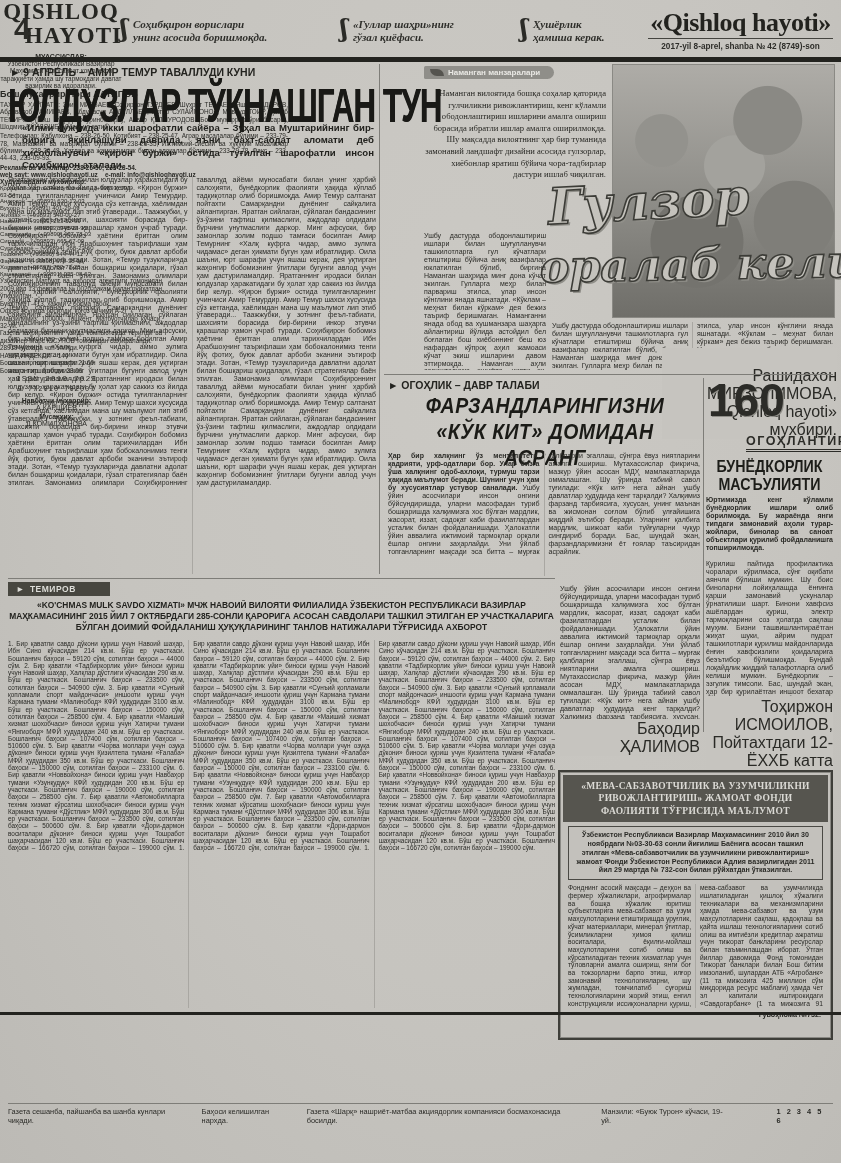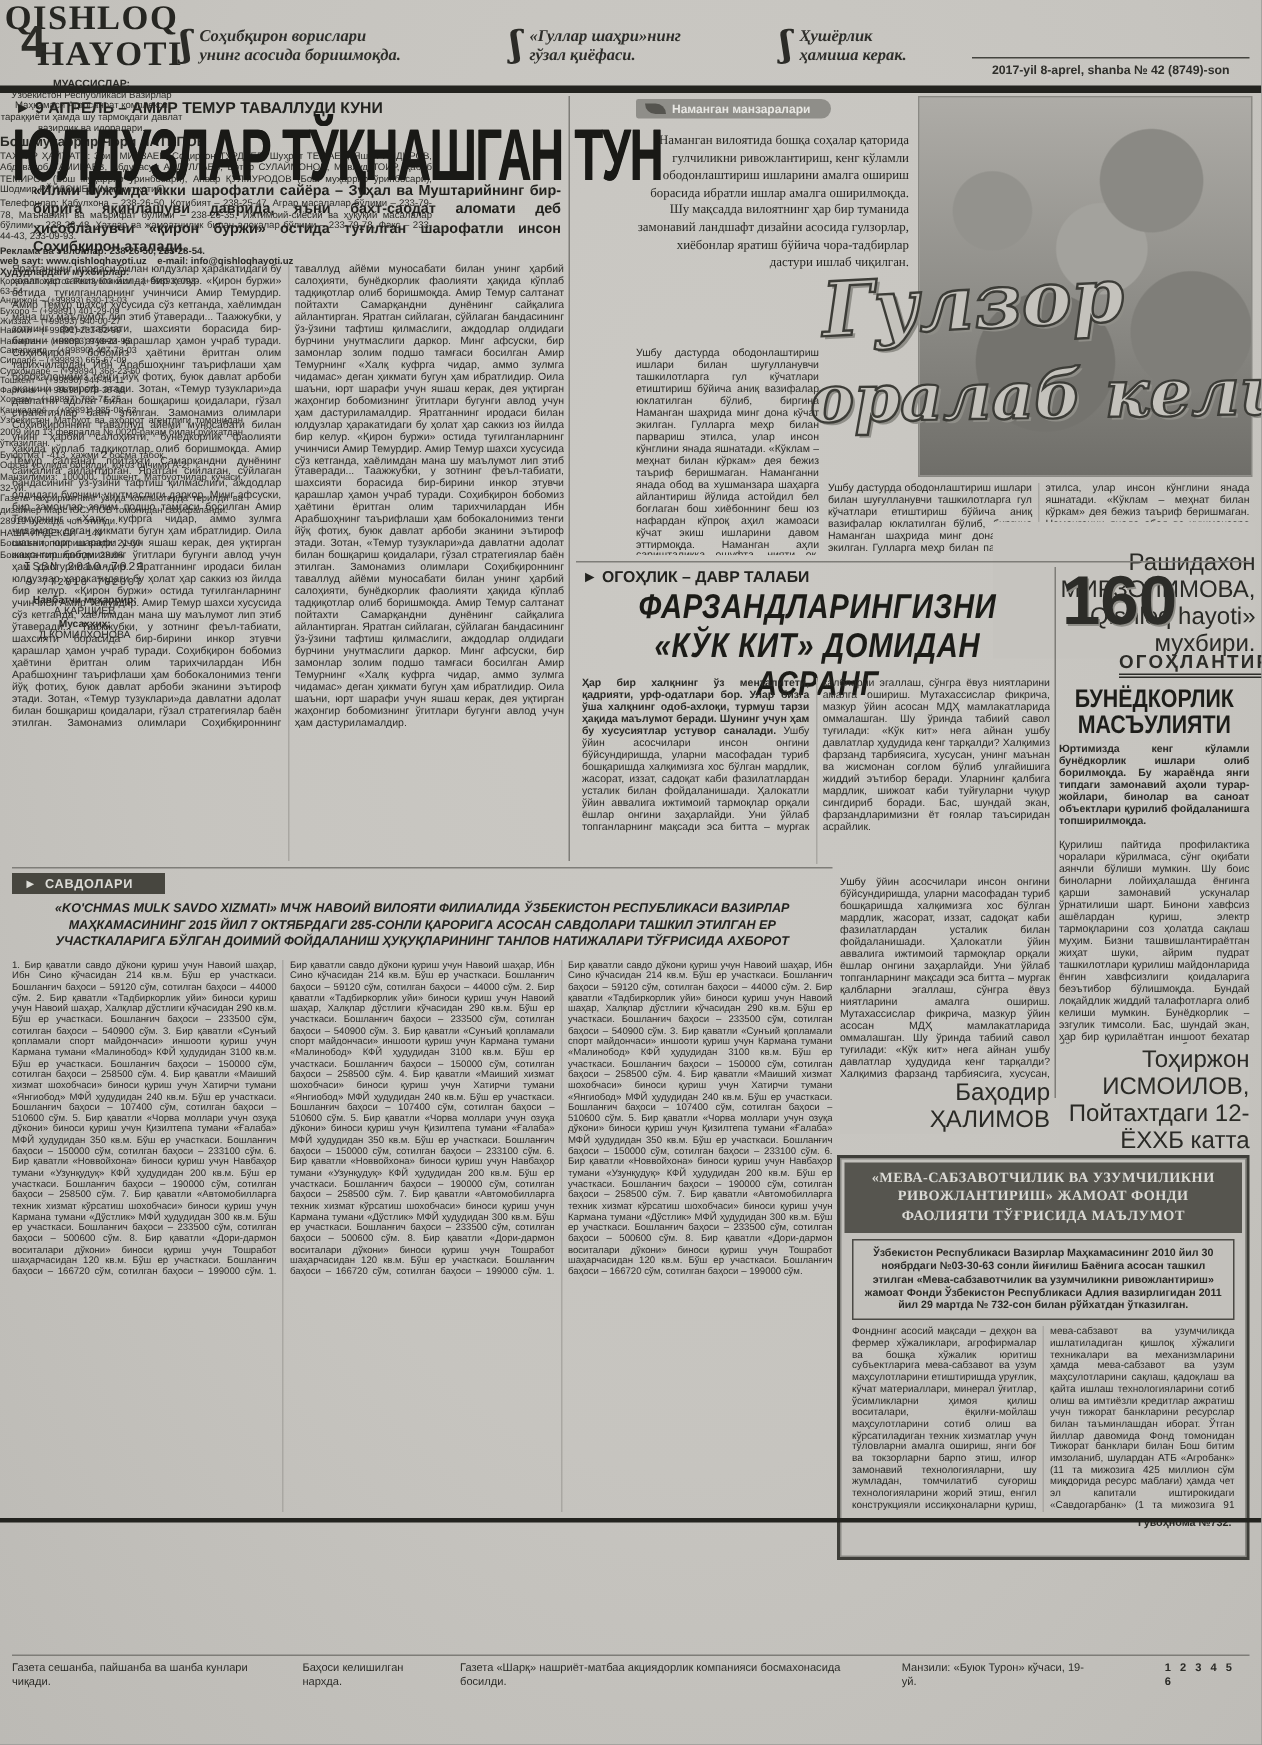--- a/index.html
+++ b/index.html
@@ -70,20 +70,21 @@
     <span class="mark">ʃ</span>
     <span class="txt pre">«Гуллар шаҳри»нинг
 гўзал қиёфаси.</span>
   </div>
   <div class="abs slogan" style="left:520px;top:18px;width:130px;">
     <span class="mark">ʃ</span>
     <span class="txt pre">Ҳушёрлик
 ҳамиша керак.</span>
   </div>
 
+  <div class="abs masthead" style="left:648px;top:8px;width:185px;text-align:center;">«Qishloq hayoti»</div>
   <div class="abs" style="left:648px;top:38px;width:185px;height:1px;background:#44443f;"></div>
   <div class="abs b" style="left:648px;top:42px;width:185px;font-size:8.2px;text-align:center;color:#2e2e2a;">2017-yil 8-aprel, shanba № 42 (8749)-son</div>
 
   <div class="abs blackrule" style="left:0;top:57px;width:841px;height:5px;"></div>
 
   <div class="abs kick" style="left:10px;top:66px;width:370px;">
     <span>►</span>
     <span>9 АПРЕЛЬ – АМИР ТЕМУР ТАВАЛЛУДИ КУНИ</span>
   </div>
   <div class="abs bighead" style="left:8px;top:78px;">ЮЛДУЗЛАР ТЎҚНАШГАН ТУН</div>
@@ -138,23 +139,23 @@
   <div class="abs just b t7" style="left:706px;top:496px;width:127px;height:62px;">Юртимизда кенг кўламли бунёдкорлик ишлари олиб борилмоқда. Бу жараёнда янги типдаги замонавий аҳоли турар-жойлари, бинолар ва саноат объектлари қурилиб фойдаланишга топширилмоқда.</div>
   <div class="abs just t7" style="left:706px;top:560px;width:127px;height:136px;">Қурилиш пайтида профилактика чоралари кўрилмаса, сўнг оқибати аянчли бўлиши мумкин. Шу боис биноларни лойиҳалашда ёнғинга қарши замонавий ускуналар ўрнатилиши шарт. Бинони хавфсиз ашёлардан қуриш, электр тармоқларини соз ҳолатда сақлаш муҳим. Бизни ташвишлантираётган жиҳат шуки, айрим пудрат ташкилотлари қурилиш майдонларида ёнғин хавфсизлиги қоидаларига беэътибор бўлишмоқда. Бундай лоқайдлик жиддий талафотларга олиб келиши мумкин. Бунёдкорлик – эзгулик тимсоли. Бас, шундай экан, ҳар бир қурилаётган иншоот бехатар бўлишини таъминлаш барчамизнинг бурчимиздир. Қурилиш пайтида профилактика чоралари кўрилмаса, сўнг оқибати аянчли бўлиши мумкин. Шу боис биноларни лойиҳалашда ёнғинга қарши замонавий ускуналар ўрнатилиши шарт. Бинони хавфсиз ашёлардан қуриш, электр тармоқларини соз ҳолатда сақлаш муҳим. Бизни ташвишлантираётган жиҳат шуки, айрим пудрат ташкилотлари қурилиш майдонларида ёнғин хавфсизлиги қоидаларига беэътибор бўлишмоқда. Бундай лоқайдлик жиддий талафотларга олиб келиши мумкин. Бунёдкорлик – эзгулик тимсоли. Бас, шундай экан, ҳар бир қурилаётган иншоот бехатар бўлишини таъминлаш барчамизнинг бурчимиздир.</div>
   <div class="abs r" style="left:706px;top:698px;width:127px;background:#c6c4bf;">
     <div class="sig">Тоҳиржон ИСМОИЛОВ,</div>
     <div class="sigi">Пойтахтдаги 12-ЁХХБ катта инспектори, сержант.</div>
   </div>
 
   <div class="abs rule" style="left:8px;top:578px;width:547px;height:1px;"></div>
   <div class="abs blacktag" style="left:8px;top:582px;width:86px;">
     <span>►</span>
-    <span>САВДОЛАРИ</span>
-  </div>
-  <div class="abs c noticehead" style="left:8px;top:600px;width:547px;height:36px;overflow:hidden;font-style:italic;">«KO'CHMAS MULK SAVDO XIZMATI» МЧЖ НАВОИЙ ВИЛОЯТИ ФИЛИАЛИДА ЎЗБЕКИСТОН РЕСПУБЛИКАСИ ВАЗИРЛАР МАҲКАМАСИНИНГ 2015 ЙИЛ 7 ОКТЯБРДАГИ 285-СОНЛИ ҚАРОРИГА АСОСАН САВДОЛАРИ ТАШКИЛ ЭТИЛГАН ЕР УЧАСТКАЛАРИГА БЎЛГАН ДОИМИЙ ФОЙДАЛАНИШ ҲУҚУҚЛАРИНИНГ ТАНЛОВ НАТИЖАЛАРИ ТЎҒРИСИДА АХБОРОТ</div>
+    <span>ТЕМИРОВ</span>
+  </div>
+  <div class="abs c noticehead" style="left:8px;top:600px;width:547px;height:36px;overflow:hidden;">«KO'CHMAS MULK SAVDO XIZMATI» МЧЖ НАВОИЙ ВИЛОЯТИ ФИЛИАЛИДА ЎЗБЕКИСТОН РЕСПУБЛИКАСИ ВАЗИРЛАР МАҲКАМАСИНИНГ 2015 ЙИЛ 7 ОКТЯБРДАГИ 285-СОНЛИ ҚАРОРИГА АСОСАН САВДОЛАРИ ТАШКИЛ ЭТИЛГАН ЕР УЧАСТКАЛАРИГА БЎЛГАН ДОИМИЙ ФОЙДАЛАНИШ ҲУҚУҚЛАРИНИНГ ТАНЛОВ НАТИЖАЛАРИ ТЎҒРИСИДА АХБОРОТ</div>
   <div class="abs just cols3 t6" style="left:8px;top:640px;width:547px;height:368px;">1. Бир қаватли савдо дўкони қуриш учун Навоий шаҳар, Ибн Сино кўчасидан 214 кв.м. Бўш ер участкаси. Бошланғич баҳоси – 59120 сўм, сотилган баҳоси – 44000 сўм. 2. Бир қаватли «Тадбиркорлик уйи» биноси қуриш учун Навоий шаҳар, Халқлар дўстлиги кўчасидан 290 кв.м. Бўш ер участкаси. Бошланғич баҳоси – 233500 сўм, сотилган баҳоси – 540900 сўм. 3. Бир қаватли «Сунъий қопламали спорт майдончаси» иншооти қуриш учун Кармана тумани «Малинобод» КФЙ ҳудудидан 3100 кв.м. Бўш ер участкаси. Бошланғич баҳоси – 150000 сўм, сотилган баҳоси – 258500 сўм. 4. Бир қаватли «Маиший хизмат шохобчаси» биноси қуриш учун Хатирчи тумани «Янгиобод» МФЙ ҳудудидан 240 кв.м. Бўш ер участкаси. Бошланғич баҳоси – 107400 сўм, сотилган баҳоси – 510600 сўм. 5. Бир қаватли «Чорва моллари учун озуқа дўкони» биноси қуриш учун Қизилтепа тумани «Ғалаба» МФЙ ҳудудидан 350 кв.м. Бўш ер участкаси. Бошланғич баҳоси – 150000 сўм, сотилган баҳоси – 233100 сўм. 6. Бир қаватли «Новвойхона» биноси қуриш учун Навбаҳор тумани «Узунқудуқ» КФЙ ҳудудидан 200 кв.м. Бўш ер участкаси. Бошланғич баҳоси – 190000 сўм, сотилган баҳоси – 258500 сўм. 7. Бир қаватли «Автомобилларга техник хизмат кўрсатиш шохобчаси» биноси қуриш учун Кармана тумани «Дўстлик» МФЙ ҳудудидан 300 кв.м. Бўш ер участкаси. Бошланғич баҳоси – 233500 сўм, сотилган баҳоси – 500600 сўм. 8. Бир қаватли «Дори-дармон воситалари дўкони» биноси қуриш учун Тошработ шаҳарчасидан 120 кв.м. Бўш ер участкаси. Бошланғич баҳоси – 166720 сўм, сотилган баҳоси – 199000 сўм. 1. Бир қаватли савдо дўкони қуриш учун Навоий шаҳар, Ибн Сино кўчасидан 214 кв.м. Бўш ер участкаси. Бошланғич баҳоси – 59120 сўм, сотилган баҳоси – 44000 сўм. 2. Бир қаватли «Тадбиркорлик уйи» биноси қуриш учун Навоий шаҳар, Халқлар дўстлиги кўчасидан 290 кв.м. Бўш ер участкаси. Бошланғич баҳоси – 233500 сўм, сотилган баҳоси – 540900 сўм. 3. Бир қаватли «Сунъий қопламали спорт майдончаси» иншооти қуриш учун Кармана тумани «Малинобод» КФЙ ҳудудидан 3100 кв.м. Бўш ер участкаси. Бошланғич баҳоси – 150000 сўм, сотилган баҳоси – 258500 сўм. 4. Бир қаватли «Маиший хизмат шохобчаси» биноси қуриш учун Хатирчи тумани «Янгиобод» МФЙ ҳудудидан 240 кв.м. Бўш ер участкаси. Бошланғич баҳоси – 107400 сўм, сотилган баҳоси – 510600 сўм. 5. Бир қаватли «Чорва моллари учун озуқа дўкони» биноси қуриш учун Қизилтепа тумани «Ғалаба» МФЙ ҳудудидан 350 кв.м. Бўш ер участкаси. Бошланғич баҳоси – 150000 сўм, сотилган баҳоси – 233100 сўм. 6. Бир қаватли «Новвойхона» биноси қуриш учун Навбаҳор тумани «Узунқудуқ» КФЙ ҳудудидан 200 кв.м. Бўш ер участкаси. Бошланғич баҳоси – 190000 сўм, сотилган баҳоси – 258500 сўм. 7. Бир қаватли «Автомобилларга техник хизмат кўрсатиш шохобчаси» биноси қуриш учун Кармана тумани «Дўстлик» МФЙ ҳудудидан 300 кв.м. Бўш ер участкаси. Бошланғич баҳоси – 233500 сўм, сотилган баҳоси – 500600 сўм. 8. Бир қаватли «Дори-дармон воситалари дўкони» биноси қуриш учун Тошработ шаҳарчасидан 120 кв.м. Бўш ер участкаси. Бошланғич баҳоси – 166720 сўм, сотилган баҳоси – 199000 сўм. 1. Бир қаватли савдо дўкони қуриш учун Навоий шаҳар, Ибн Сино кўчасидан 214 кв.м. Бўш ер участкаси. Бошланғич баҳоси – 59120 сўм, сотилган баҳоси – 44000 сўм. 2. Бир қаватли «Тадбиркорлик уйи» биноси қуриш учун Навоий шаҳар, Халқлар дўстлиги кўчасидан 290 кв.м. Бўш ер участкаси. Бошланғич баҳоси – 233500 сўм, сотилган баҳоси – 540900 сўм. 3. Бир қаватли «Сунъий қопламали спорт майдончаси» иншооти қуриш учун Кармана тумани «Малинобод» КФЙ ҳудудидан 3100 кв.м. Бўш ер участкаси. Бошланғич баҳоси – 150000 сўм, сотилган баҳоси – 258500 сўм. 4. Бир қаватли «Маиший хизмат шохобчаси» биноси қуриш учун Хатирчи тумани «Янгиобод» МФЙ ҳудудидан 240 кв.м. Бўш ер участкаси. Бошланғич баҳоси – 107400 сўм, сотилган баҳоси – 510600 сўм. 5. Бир қаватли «Чорва моллари учун озуқа дўкони» биноси қуриш учун Қизилтепа тумани «Ғалаба» МФЙ ҳудудидан 350 кв.м. Бўш ер участкаси. Бошланғич баҳоси – 150000 сўм, сотилган баҳоси – 233100 сўм. 6. Бир қаватли «Новвойхона» биноси қуриш учун Навбаҳор тумани «Узунқудуқ» КФЙ ҳудудидан 200 кв.м. Бўш ер участкаси. Бошланғич баҳоси – 190000 сўм, сотилган баҳоси – 258500 сўм. 7. Бир қаватли «Автомобилларга техник хизмат кўрсатиш шохобчаси» биноси қуриш учун Кармана тумани «Дўстлик» МФЙ ҳудудидан 300 кв.м. Бўш ер участкаси. Бошланғич баҳоси – 233500 сўм, сотилган баҳоси – 500600 сўм. 8. Бир қаватли «Дори-дармон воситалари дўкони» биноси қуриш учун Тошработ шаҳарчасидан 120 кв.м. Бўш ер участкаси. Бошланғич баҳоси – 166720 сўм, сотилган баҳоси – 199000 сўм.</div>
 
   <div class="abs mevabox" style="left:558px;top:738px;width:275px;height:270px;box-sizing:border-box;margin-top:32px;">
     <div class="mevatitle c" style="margin:3px;padding:5px 8px;">«МЕВА-САБЗАВОТЧИЛИК ВА УЗУМЧИЛИКНИ РИВОЖЛАНТИРИШ» ЖАМОАТ ФОНДИ ФАОЛИЯТИ ТЎҒРИСИДА МАЪЛУМОТ</div>
     <div class="mevalead c" style="margin:4px 8px;padding:4px 6px;">Ўзбекистон Республикаси Вазирлар Маҳкамасининг 2010 йил 30 ноябрдаги №03-30-63 сонли йиғилиш Баёнига асосан ташкил этилган «Мева-сабзавотчилик ва узумчиликни ривожлантириш» жамоат Фонди Ўзбекистон Республикаси Адлия вазирлигидан 2011 йил 29 мартда № 732-сон билан рўйхатдан ўтказилган.</div>
     <div class="just cols2 t65" style="margin:2px 8px;height:124px;">Фонднинг асосий мақсади – деҳқон ва фермер хўжаликлари, агрофирмалар ва бошқа хўжалик юритиш субъектларига мева-сабзавот ва узум маҳсулотларини етиштиришда уруғлик, кўчат материаллари, минерал ўғитлар, ўсимликларни ҳимоя қилиш воситалари, ёқилғи-мойлаш маҳсулотларини сотиб олиш ва кўрсатиладиган техник хизматлар учун тўловларни амалга ошириш, янги боғ ва токзорларни барпо этиш, илғор замонавий технологияларни, шу жумладан, томчилатиб суғориш технологияларини жорий этиш, енгил конструкцияли иссиқхоналарни қуриш, мева-сабзавот ва узумчиликда ишлатиладиган қишлоқ хўжалиги техникалари ва механизмларини ҳамда мева-сабзавот ва узум маҳсулотларини сақлаш, қадоқлаш ва қайта ишлаш технологияларини сотиб олиш ва имтиёзли кредитлар ажратиш учун тижорат банкларини ресурслар билан таъминлашдан иборат. Ўтган йиллар давомида Фонд томонидан Тижорат банклари билан Бош битим имзоланиб, шулардан АТБ «Агробанк» (11 та мижозига 425 миллион сўм миқдорида ресурс маблағи) ҳамда чет эл капитали иштирокидаги «Савдогарбанк» (1 та мижозига 91 миллион 530 минг сўм миқдорида ресурс маблағи) билан жами 12 та хўжалик юритувчи субъектларга 516 миллион 530 минг сўм миқдорида ресурс маблағлари ажратилган. Фонд ҳисобот йилида жами 24748 минг сўм, шундан бошқарув иш ҳақи харажатлари учун 5830 минг сўм, 16913 минг сўм бошқа фаолият харажатлари учун амалга оширилган. Ҳисобот йили охирига 105452 минг сўм маблағ қолдиғи мавжуд.</div>
     <div class="r b" style="margin:1px 10px;font-size:7.2px;">Гувоҳнома №732.</div>
   </div>
 
   <div class="abs blackrule" style="left:0;top:1012px;width:841px;height:3px;"></div>

